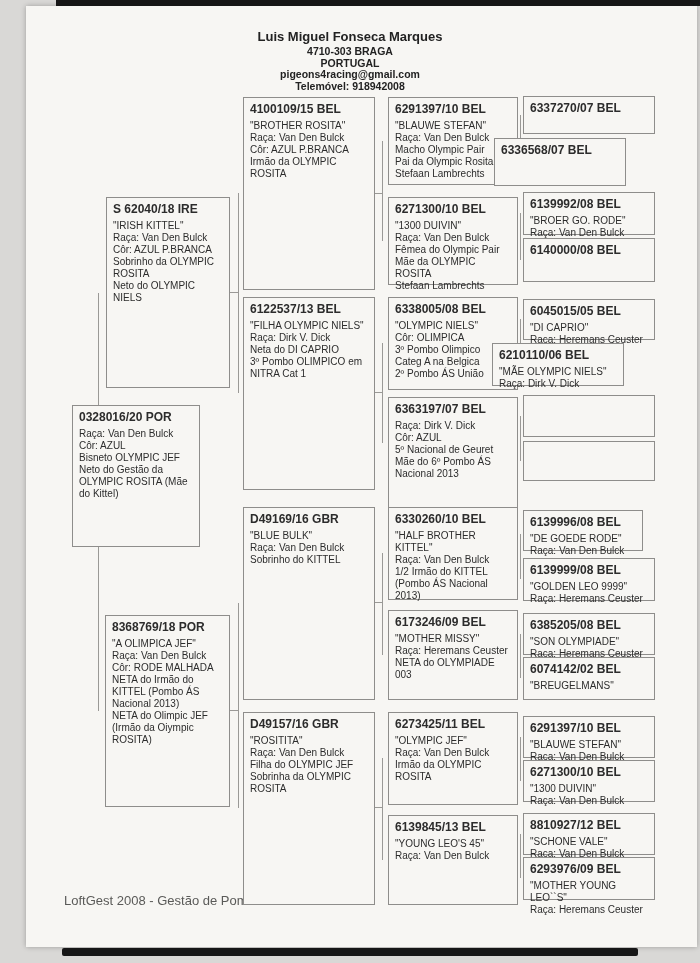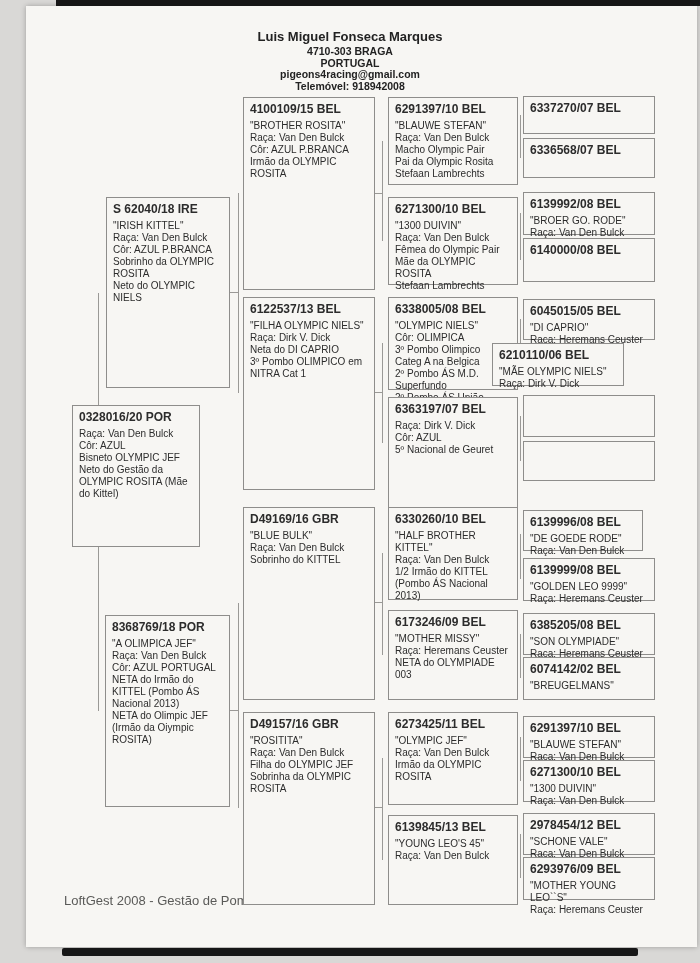--- a/index.html
+++ b/index.html
@@ -85,21 +85,21 @@
       <div class="dl">Côr: AZUL P.BRANCA</div>
       <div class="dl">Sobrinho da OLYMPIC ROSITA</div>
       <div class="dl">Neto do OLYMPIC NIELS</div>
     </div>
 </div>
 <div class="box" style="left:105px;top:615px;width:125px;height:192px">
   <div class="ring">8368769/18 POR</div>
   <div>
       <div class="dl">"A OLIMPICA JEF"</div>
       <div class="dl">Raça: Van Den Bulck</div>
-      <div class="dl">Côr: AZUL PORTUGAL</div>
+      <div class="dl">Côr: RODE MALHADA</div>
       <div class="dl">NETA do Irmão do KITTEL (Pombo ÁS Nacional 2013)</div>
       <div class="dl">NETA do Olimpic JEF (Irmão da Oiympic ROSITA)</div>
     </div>
 </div>
 
 <div class="box" style="left:243px;top:97px;width:132px;height:193px">
   <div class="ring">4100109/15 BEL</div>
   <div>
       <div class="dl">"BROTHER ROSITA"</div>
       <div class="dl">Raça: Van Den Bulck</div>
@@ -154,30 +154,30 @@
       <div class="dl">Stefaan Lambrechts</div>
     </div>
 </div>
 <div class="box" style="left:388px;top:297px;width:130px;height:93px">
   <div class="ring">6338005/08 BEL</div>
   <div>
       <div class="dl">"OLYMPIC NIELS"</div>
       <div class="dl">Côr: OLIMPICA</div>
       <div class="dl">3º Pombo Olimpico</div>
       <div class="dl">Categ A  na Belgica</div>
-      <div class="dl">2º Pombo ÁS  M.D. Superfundo</div>
       <div class="dl">2º Pombo ÁS União</div>
     </div>
 </div>
 <div class="box" style="left:388px;top:397px;width:130px;height:117px">
   <div class="ring">6363197/07 BEL</div>
   <div>
       <div class="dl">Raça: Dirk V. Dick</div>
       <div class="dl">Côr: AZUL</div>
       <div class="dl">5º Nacional de Geuret</div>
+      <div class="dl">Mãe do 6º Pombo ÁS Nacional 2013</div>
     </div>
 </div>
 <div class="box" style="left:388px;top:507px;width:130px;height:93px">
   <div class="ring">6330260/10 BEL</div>
   <div>
       <div class="dl">"HALF BROTHER KITTEL"</div>
       <div class="dl">Raça: Van Den Bulck</div>
       <div class="dl">1/2 Irmão do KITTEL</div>
       <div class="dl">(Pombo ÁS Nacional 2013)</div>
     </div>
@@ -203,21 +203,21 @@
   <div>
       <div class="dl">"YOUNG LEO'S 45"</div>
       <div class="dl">Raça: Van Den Bulck</div>
     </div>
 </div>
 
 <div class="box" style="left:523px;top:96px;width:132px;height:38px">
   <div class="ring">6337270/07 BEL</div>
   <div></div>
 </div>
-<div class="box" style="left:523px;top:138px;width:132px;height:40px">
+<div class="box" style="left:494px;top:138px;width:132px;height:48px">
   <div class="ring">6336568/07 BEL</div>
   <div></div>
 </div>
 <div class="box" style="left:523px;top:192px;width:132px;height:43px">
   <div class="ring">6139992/08 BEL</div>
   <div>
       <div class="dl">"BROER GO. RODE"</div>
       <div class="dl">Raça: Van Den Bulck</div>
     </div>
 </div>
@@ -282,21 +282,21 @@
     </div>
 </div>
 <div class="box" style="left:523px;top:760px;width:132px;height:42px">
   <div class="ring">6271300/10 BEL</div>
   <div>
       <div class="dl">"1300 DUIVIN"</div>
       <div class="dl">Raça: Van Den Bulck</div>
     </div>
 </div>
 <div class="box" style="left:523px;top:813px;width:132px;height:42px">
-  <div class="ring">2978454/12 BEL</div>
+  <div class="ring">8810927/12 BEL</div>
   <div>
       <div class="dl">"SCHONE VALE"</div>
       <div class="dl">Raça: Van Den Bulck</div>
     </div>
 </div>
 <div class="box" style="left:523px;top:857px;width:132px;height:43px">
   <div class="ring">6293976/09 BEL</div>
   <div>
       <div class="dl">"MOTHER YOUNG LEO``S"</div>
       <div class="dl">Raça: Heremans Ceuster</div>

